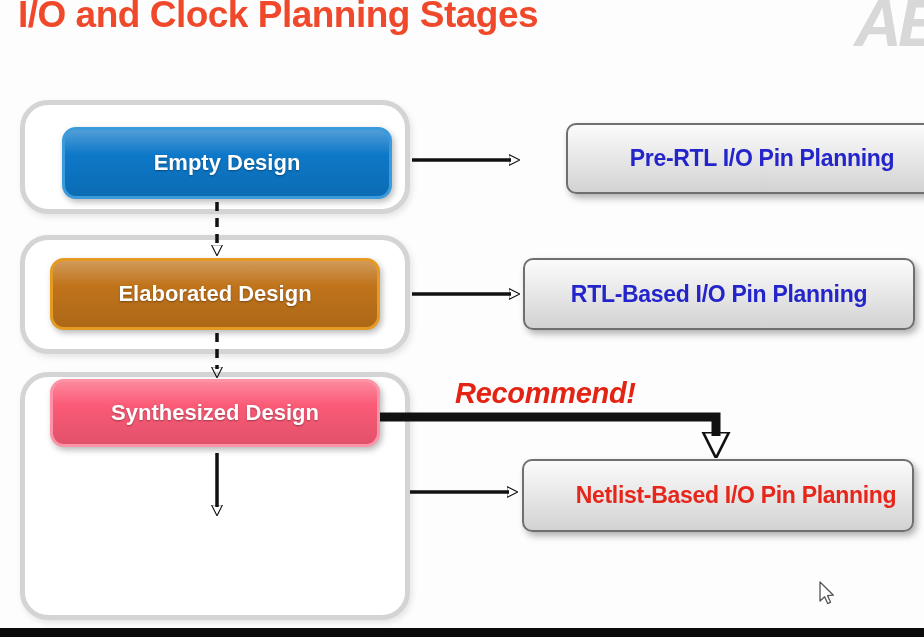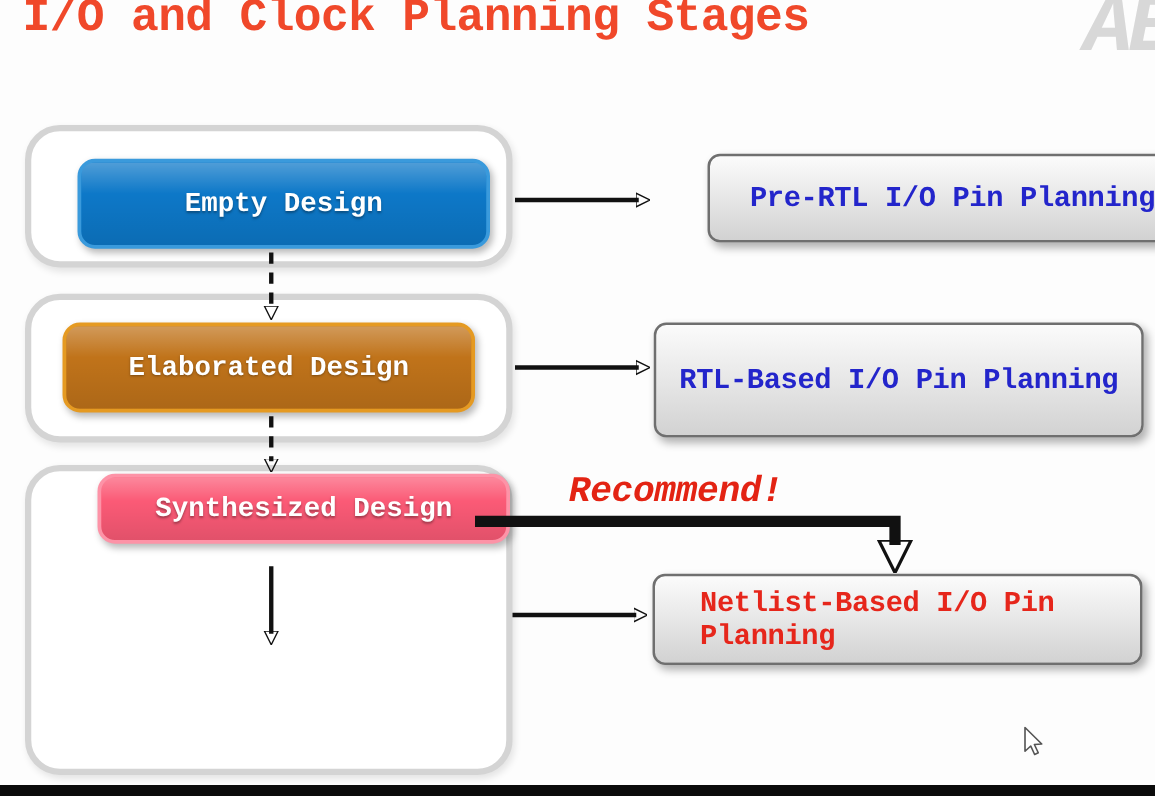--- a/index.html
+++ b/index.html
@@ -1,19 +1,19 @@
 <!DOCTYPE html>
 <html><head>
 <meta charset="utf-8">
 <style>
   html,body{margin:0;padding:0;background:#ffffff;}
   .slide{
     position:relative; width:924px; height:637px; overflow:hidden;
     background:#fdfdfd;
-    font-family:Liberation Mono, monospace;
+    font-family:Liberation Sans, sans-serif;
   }
   .title{
     position:absolute; left:18px; top:-6px; margin:0;
     font-size:37px; font-weight:700; letter-spacing:-0.5px;
   }
   .logo{
     position:absolute; top:-10px; right:-14px;
     font-size:66px; font-weight:700; font-style:italic;
     letter-spacing:-4px; line-height:1;
   }
@@ -30,32 +30,32 @@
     position:absolute; width:330px; box-sizing:border-box;
     border-radius:14px; border:3px solid transparent;
     display:flex; align-items:center; justify-content:center;
     color:#fff; font-size:22px; font-weight:700;
     text-shadow:0 1px 2px rgba(0,0,0,0.35);
     background-image:linear-gradient(180deg, rgba(255,255,255,0.28), rgba(255,255,255,0) 38%, rgba(0,0,0,0.10));
     box-shadow:2px 3px 6px rgba(0,0,0,0.28);
   }
   .sb-empty{left:50px; top:127px; height:72px;margin-left:12px;}
   .sb-elab{left:50px; top:258px; height:72px;}
-  .sb-synth{left:50px; top:379px; height:56px;margin-left:28px;}
+  .sb-synth{left:50px; top:379px; height:68px;}
   .sb-impl{left:50px; top:520px; height:74px;}
   .graybox{
     position:absolute; box-sizing:border-box;
     border:2px solid #6f6f6f; border-radius:10px;
     background:linear-gradient(180deg,#fbfbfb,#e9e9e9 45%,#d2d2d2);
     box-shadow:3px 4px 7px rgba(0,0,0,0.30);
     display:flex; align-items:center; justify-content:center;
     font-size:23px; font-weight:700; letter-spacing:-0.3px;
   }
   .p1{left:523px; top:123px; width:392px; height:71px;}
-  .p2{left:523px; top:258px; width:392px; height:92px;}
+  .p2{left:523px; top:258px; width:392px; height:72px;}
   .p3{left:522px; top:459px; width:392px; height:73px;padding-left:36px;}
   .annotation{
     position:absolute; left:455px; top:377px;
     font-size:29px; font-weight:700; font-style:italic;
     letter-spacing:-0.3px;
   }
   .arrows{position:absolute; left:0; top:0; width:924px; height:637px; pointer-events:none;}
   .arrows path, .arrows line, .arrows polyline{stroke:#111; fill:none;}
   .thin{stroke-width:3.5px;}
   .dashed{stroke-width:3.5px; stroke-dasharray:9 7;}

